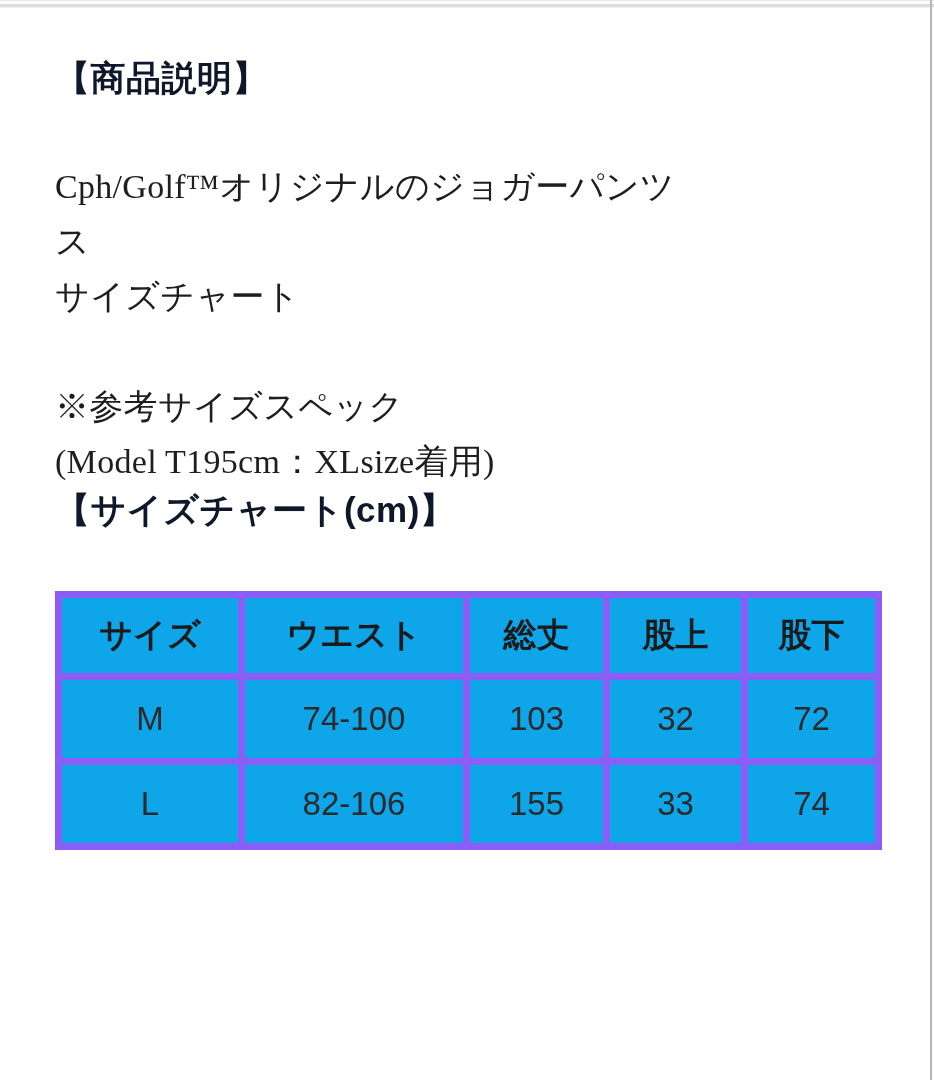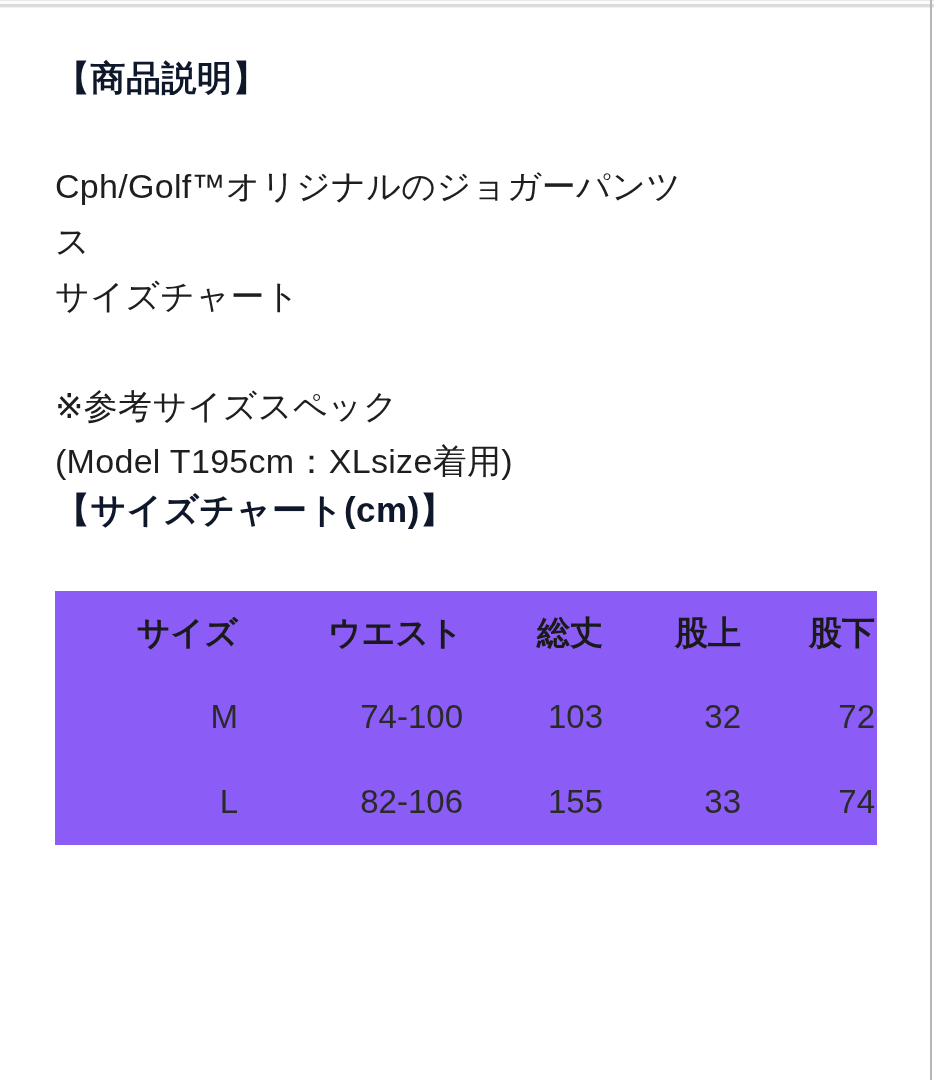--- a/index.html
+++ b/index.html
@@ -31,33 +31,33 @@
   .sec-heading {
     font-size: 35px; font-weight: 700; line-height: 42px;
     color: #0f172a; letter-spacing: 0.5px;
   }
   .h-first  { margin-top: 49px; }
   .h-second { }
 
   .description { margin-top: 60px; }
   .desc-line {
     font-size: 34px; line-height: 55px; min-height: 55px;
-    white-space: nowrap; letter-spacing: 0.3px;
+    white-space: nowrap; letter-spacing: 0.3px; font-family: Liberation Serif, serif;
   }
 
   table.size-chart {
     margin-top: 60px;
     width: 820px;
     border-collapse: collapse;
     table-layout: fixed;
   }
   table.size-chart th, table.size-chart td {
-    border: 2px solid #8b5cf6;
-    text-align: right; vertical-align: middle;
-    background: #8b5cf6;
+    border: 7px solid #8b5cf6;
+    text-align: center; vertical-align: middle;
+    background: #0ea5e9;
   }
   table.size-chart th {
     height: 82px; font-size: 33px; font-weight: 700; color: #1a1a1a;
   }
   table.size-chart td {
     height: 85px; font-size: 33px; font-weight: 400; color: #2a2a2a;
   }
 </style>
 </head>
 <body>

